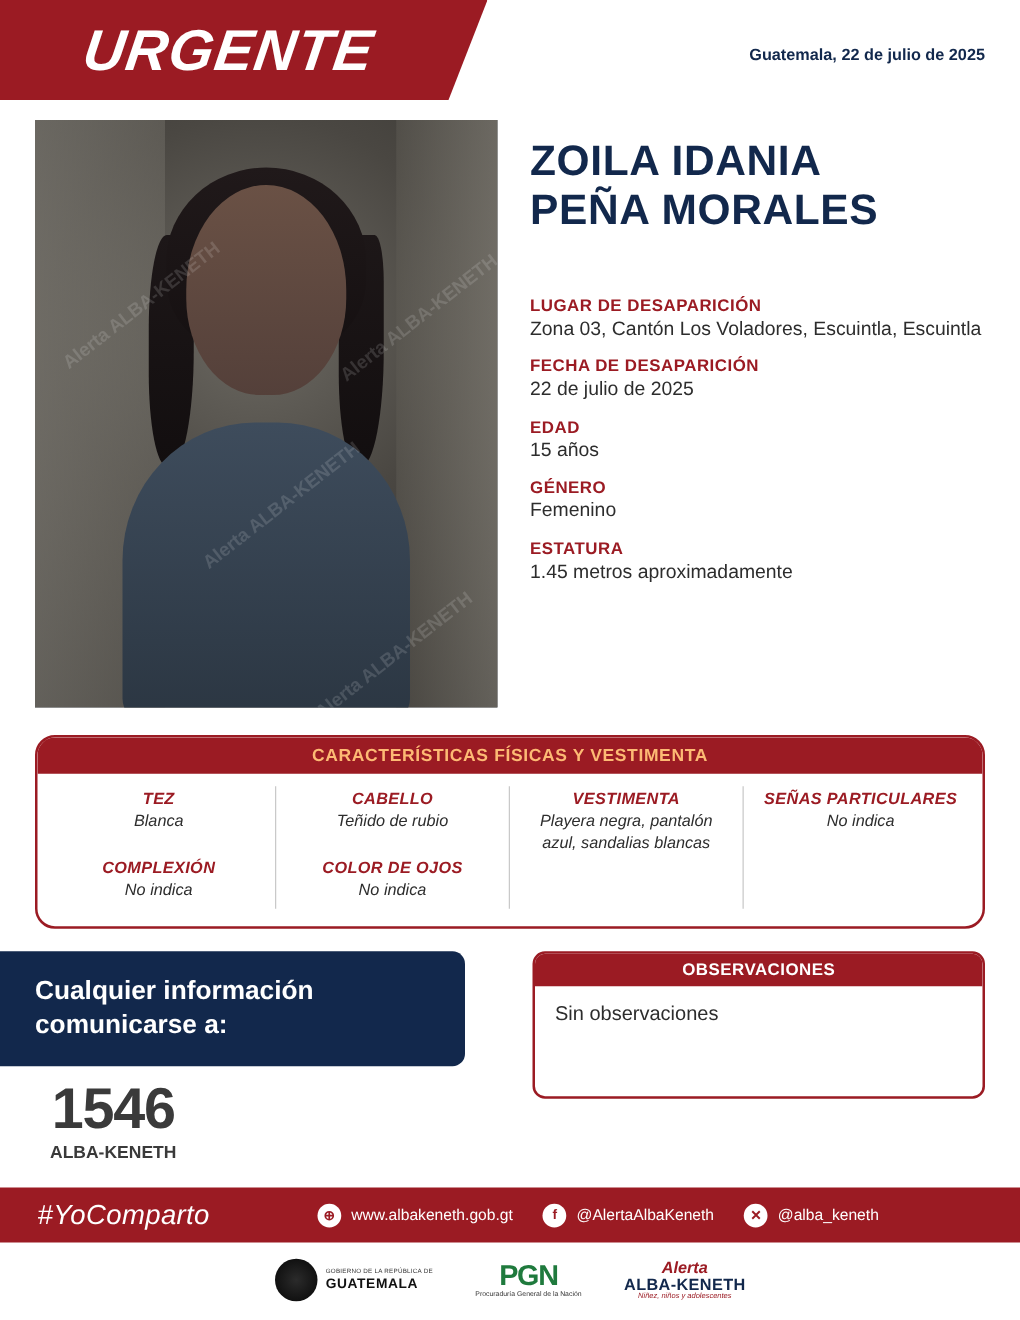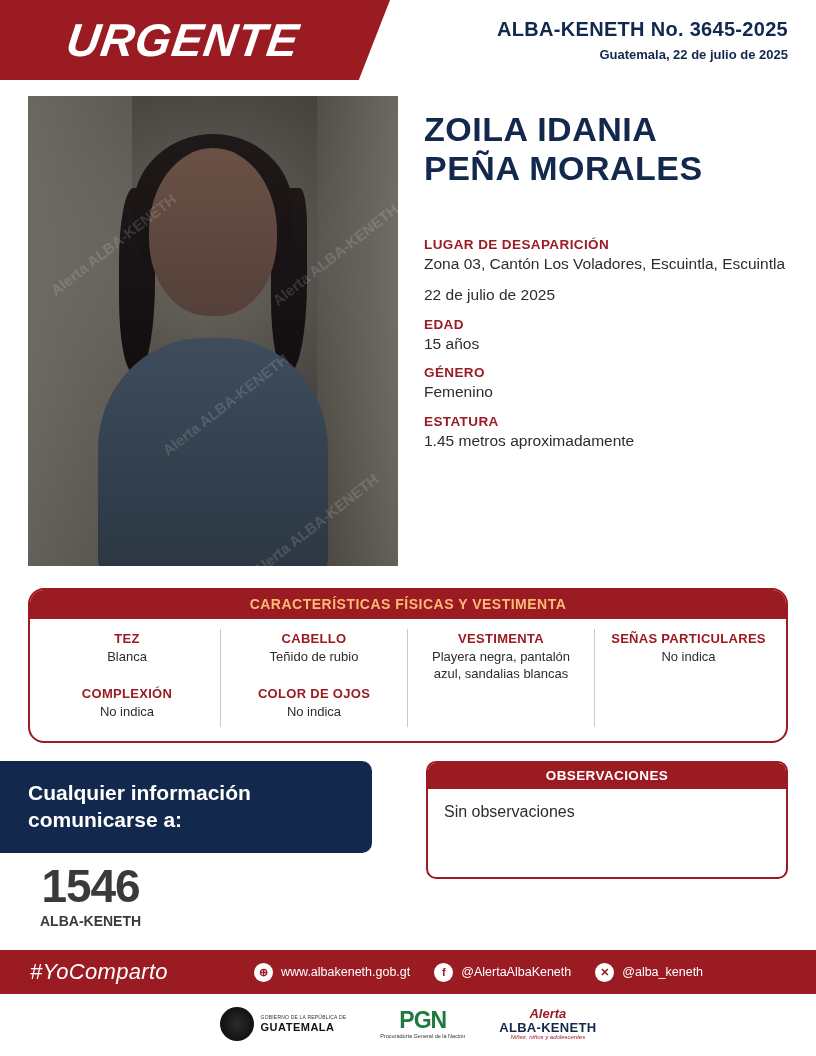--- a/index.html
+++ b/index.html
@@ -179,20 +179,21 @@
     text-align: center;
     font-size: 14px;
     font-weight: bold;
     letter-spacing: 0.5px;
     padding: 6px 0 7px;
   }
   .charac-grid {
     display: grid;
     grid-template-columns: 1fr 1fr 1fr 1fr;
     padding: 10px 4px 14px 4px;
+    font-style: italic;
   }
   .ch-cell {
     text-align: center;
     padding: 2px 10px 6px 10px;
   }
   .ch-col-sep { border-right: 1px solid #c9c9c9; }
   .ch-label {
     color: #9b1b23;
     font-size: 13px;
     font-weight: bold;
@@ -335,21 +336,20 @@
 </head>
 <body>
 
 <div class="page">
 
   <div class="header">
     <div class="header-left">
       <div class="urgente">URGENTE</div>
     </div>
     <div class="header-right">
-      <div class="case-no">ALBA-KENETH No. 3645-2025</div>
       <div class="case-date">Guatemala, 22 de julio de 2025</div>
     </div>
   </div>
 
   <div class="main-top">
 
     <div class="photo-box">
       <div class="photo-bg"></div>
       <div class="photo-wall"></div>
       <div class="photo-wall2"></div>
@@ -371,20 +371,21 @@
         <div>ZOILA IDANIA</div>
         <div>PEÑA MORALES</div>
       </div>
 
       <div class="fields">
         <div class="field">
           <div class="field-label">LUGAR DE DESAPARICIÓN</div>
           <div class="field-value">Zona 03, Cantón Los Voladores, Escuintla, Escuintla</div>
         </div>
         <div class="field">
+          <div class="field-label">FECHA DE DESAPARICIÓN</div>
           <div class="field-value">22 de julio de 2025</div>
         </div>
         <div class="field">
           <div class="field-label">EDAD</div>
           <div class="field-value">15 años</div>
         </div>
         <div class="field">
           <div class="field-label">GÉNERO</div>
           <div class="field-value">Femenino</div>
         </div>

